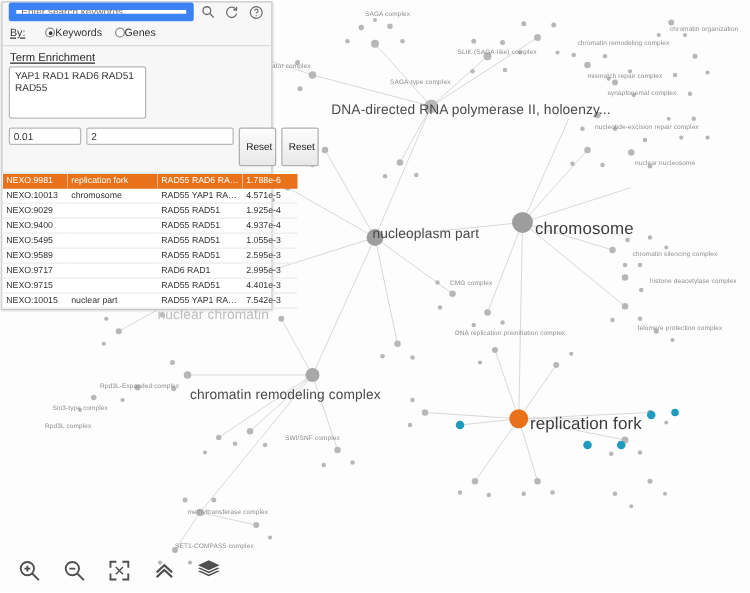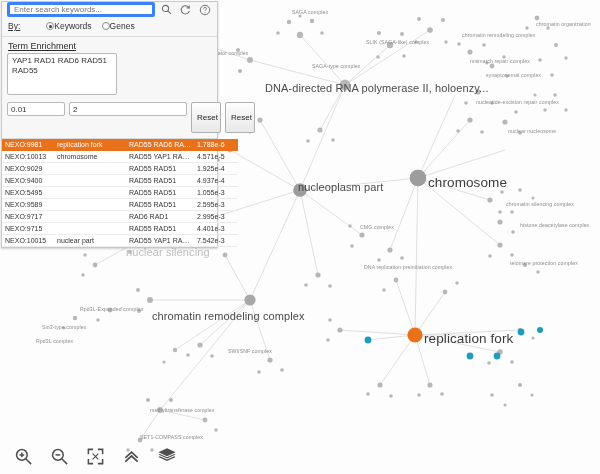--- a/index.html
+++ b/index.html
@@ -63,21 +63,21 @@
   }
   .search-row {
     display: flex;
     align-items: center;
     padding: 0 5px 4px 5px;
     gap: 4px;
   }
   .search-input {
     flex: 1;
     height: 15px;
-    border: 3px solid #3b82f6;
+    border: 6px solid #3b82f6;
     background: #ffffff;
     border-radius: 2px;
     font-size: 8px;
     color: #777;
     padding: 0 4px;
     box-sizing: border-box;
     font-family: "Liberation Sans", sans-serif;
   }
   .icon-btn {
     width: 15px;
@@ -92,21 +92,21 @@
     cursor: pointer;
   }
   .radio-row {
     display: flex;
     align-items: center;
     padding: 0 5px 5px 6px;
     gap: 10px;
     font-size: 8.5px;
     color: #333;
   }
-  .radio-row .lbl-by { margin-right: 16px; text-decoration: underline; }
+  .radio-row .lbl-by { margin-right: 6px; text-decoration: underline; }
   .radio {
     display: inline-flex;
     align-items: center;
     gap: 0;
     cursor: pointer;
   }
   .radio .dot {
     width: 8px;
     height: 8px;
     border-radius: 50%;
@@ -461,21 +461,21 @@
       <div class="net-label " style="left: 312px; top: 63px;">SAGA-type complex</div>
       <div class="net-label " style="left: 470px; top: 58px;">mismatch repair complex</div>
       <div class="net-label " style="left: 486px; top: 72px;">synaptonemal complex</div>
       <div class="net-label " style="left: 476px; top: 99px;">nucleotide-excision repair complex</div>
       <div class="net-label med" style="left: 265px; top: 82px;">DNA-directed RNA polymerase II, holoenzy...</div>
       <div class="net-label " style="left: 508px; top: 128px;">nuclear nucleosome</div>
       <div class="net-label med" style="left: 298px; top: 181px;">nucleoplasm part</div>
       <div class="net-label big" style="left: 428px; top: 175px;">chromosome</div>
       <div class="net-label " style="left: 506px; top: 201px;">chromatin silencing complex</div>
       <div class="net-label " style="left: 520px; top: 222px;">histone deacetylase complex</div>
-      <div class="net-label med faded" style="left: 126px; top: 246px;">nuclear silencing</div>
+      <div class="net-label med faded" style="left: 126px; top: 246px;">nuclear chromatin</div>
       <div class="net-label  faded" style="left: 92px; top: 204px;">H4/H2A histone acetyltransferase complex</div>
       <div class="net-label " style="left: 360px; top: 224px;">CMG complex</div>
       <div class="net-label " style="left: 364px; top: 264px;">DNA replication preinitiation complex</div>
       <div class="net-label " style="left: 510px; top: 260px;">telomere protection complex</div>
       <div class="net-label " style="left: 80px; top: 306px;">Rpd3L-Expanded complex</div>
       <div class="net-label med" style="left: 152px; top: 310px;">chromatin remodeling complex</div>
       <div class="net-label big" style="left: 424px; top: 331px;">replication fork</div>
       <div class="net-label " style="left: 42px; top: 324px;">Sin3-type complex</div>
       <div class="net-label " style="left: 36px; top: 338px;">Rpd3L complex</div>
       <div class="net-label " style="left: 228px; top: 348px;">SWI/SNF complex</div>

